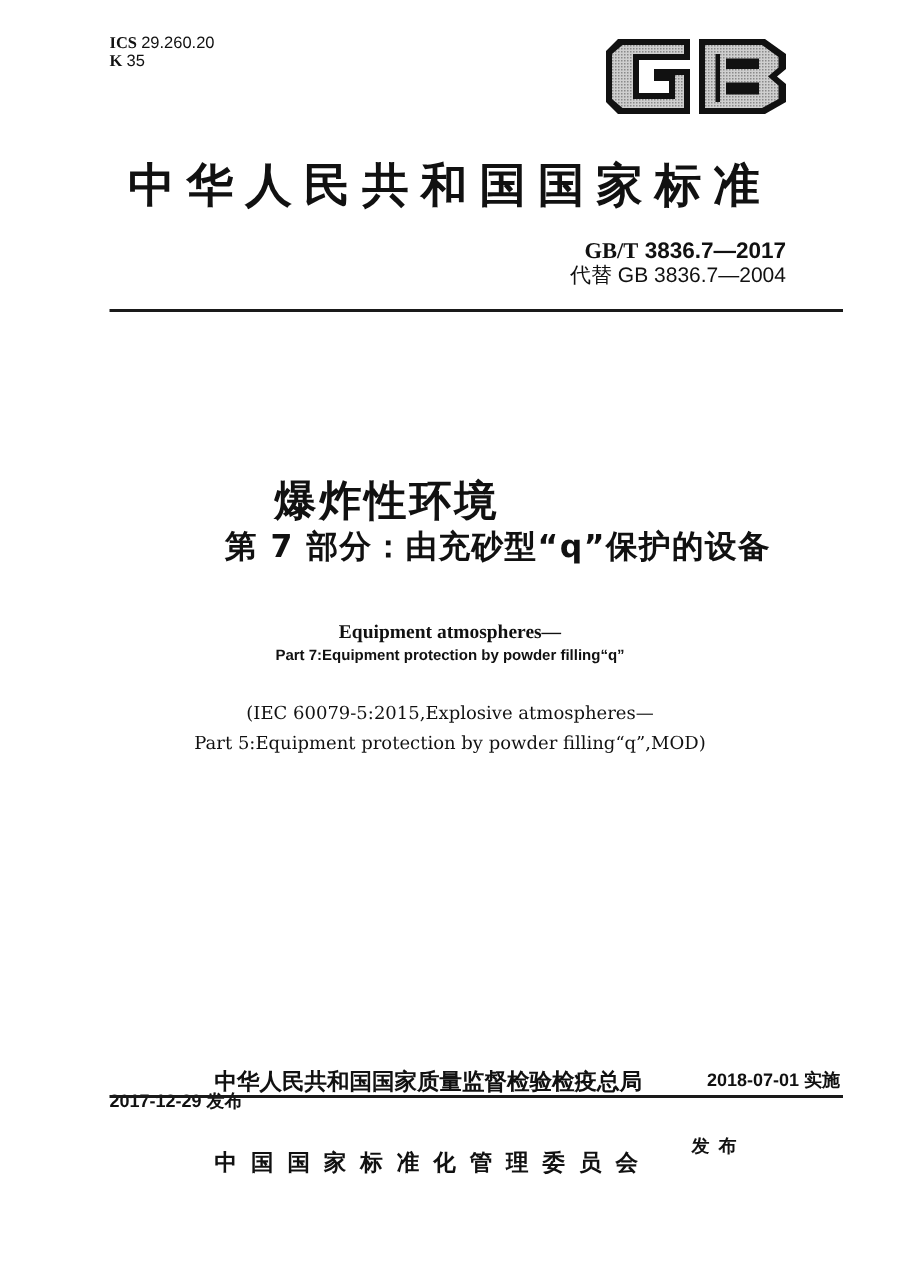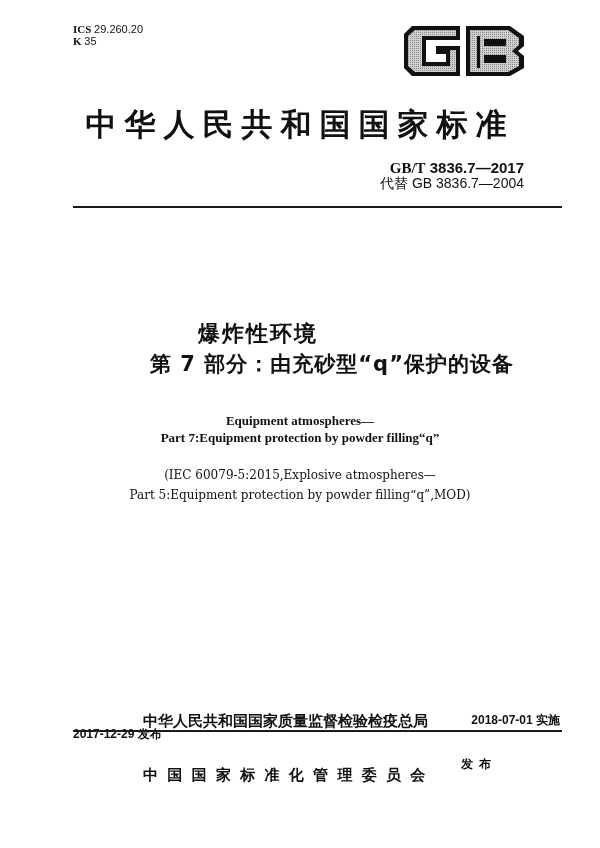--- a/index.html
+++ b/index.html
@@ -68,21 +68,21 @@
       left: 73px; top: 206px;
       width: 489px; height: 2px;
       background: #1a1a1a;
     }
 
     .cn-title-1 {
       left: 0; top: 320px; width: 516px;
       text-align: center;
       font-family: Liberation Sans, sans-serif;
       font-weight: bold;
-      font-size: 22px;
+      font-size: 28px;
       letter-spacing: 2px;
       line-height: 28px;
     }
     .cn-title-2 {
       left: 0; top: 350px; width: 600px;
       text-align: center;
       font-family: "DejaVu Sans", sans-serif;
       font-weight: bold;
       font-size: 21px;
       letter-spacing: 1px;
@@ -94,23 +94,23 @@
       left: 0; top: 413px; width: 600px;
       text-align: center;
       font-family: "Liberation Serif", serif;
       font-weight: bold;
       font-size: 13px;
       line-height: 16px;
     }
     .en-title-2 {
       left: 0; top: 430px; width: 600px;
       text-align: center;
-      font-family: Liberation Serif, serif;
-      font-weight: bold;
-      font-size: 13px;
+      font-family: Liberation Sans, sans-serif;
+      font-weight: bold;
+      font-size: 10px;
       line-height: 16px;
     }
 
     .iec-1 {
       left: 0; top: 467px; width: 600px;
       text-align: center;
       font-family: "DejaVu Serif", serif;
       font-size: 12px;
       line-height: 16px;
     }

